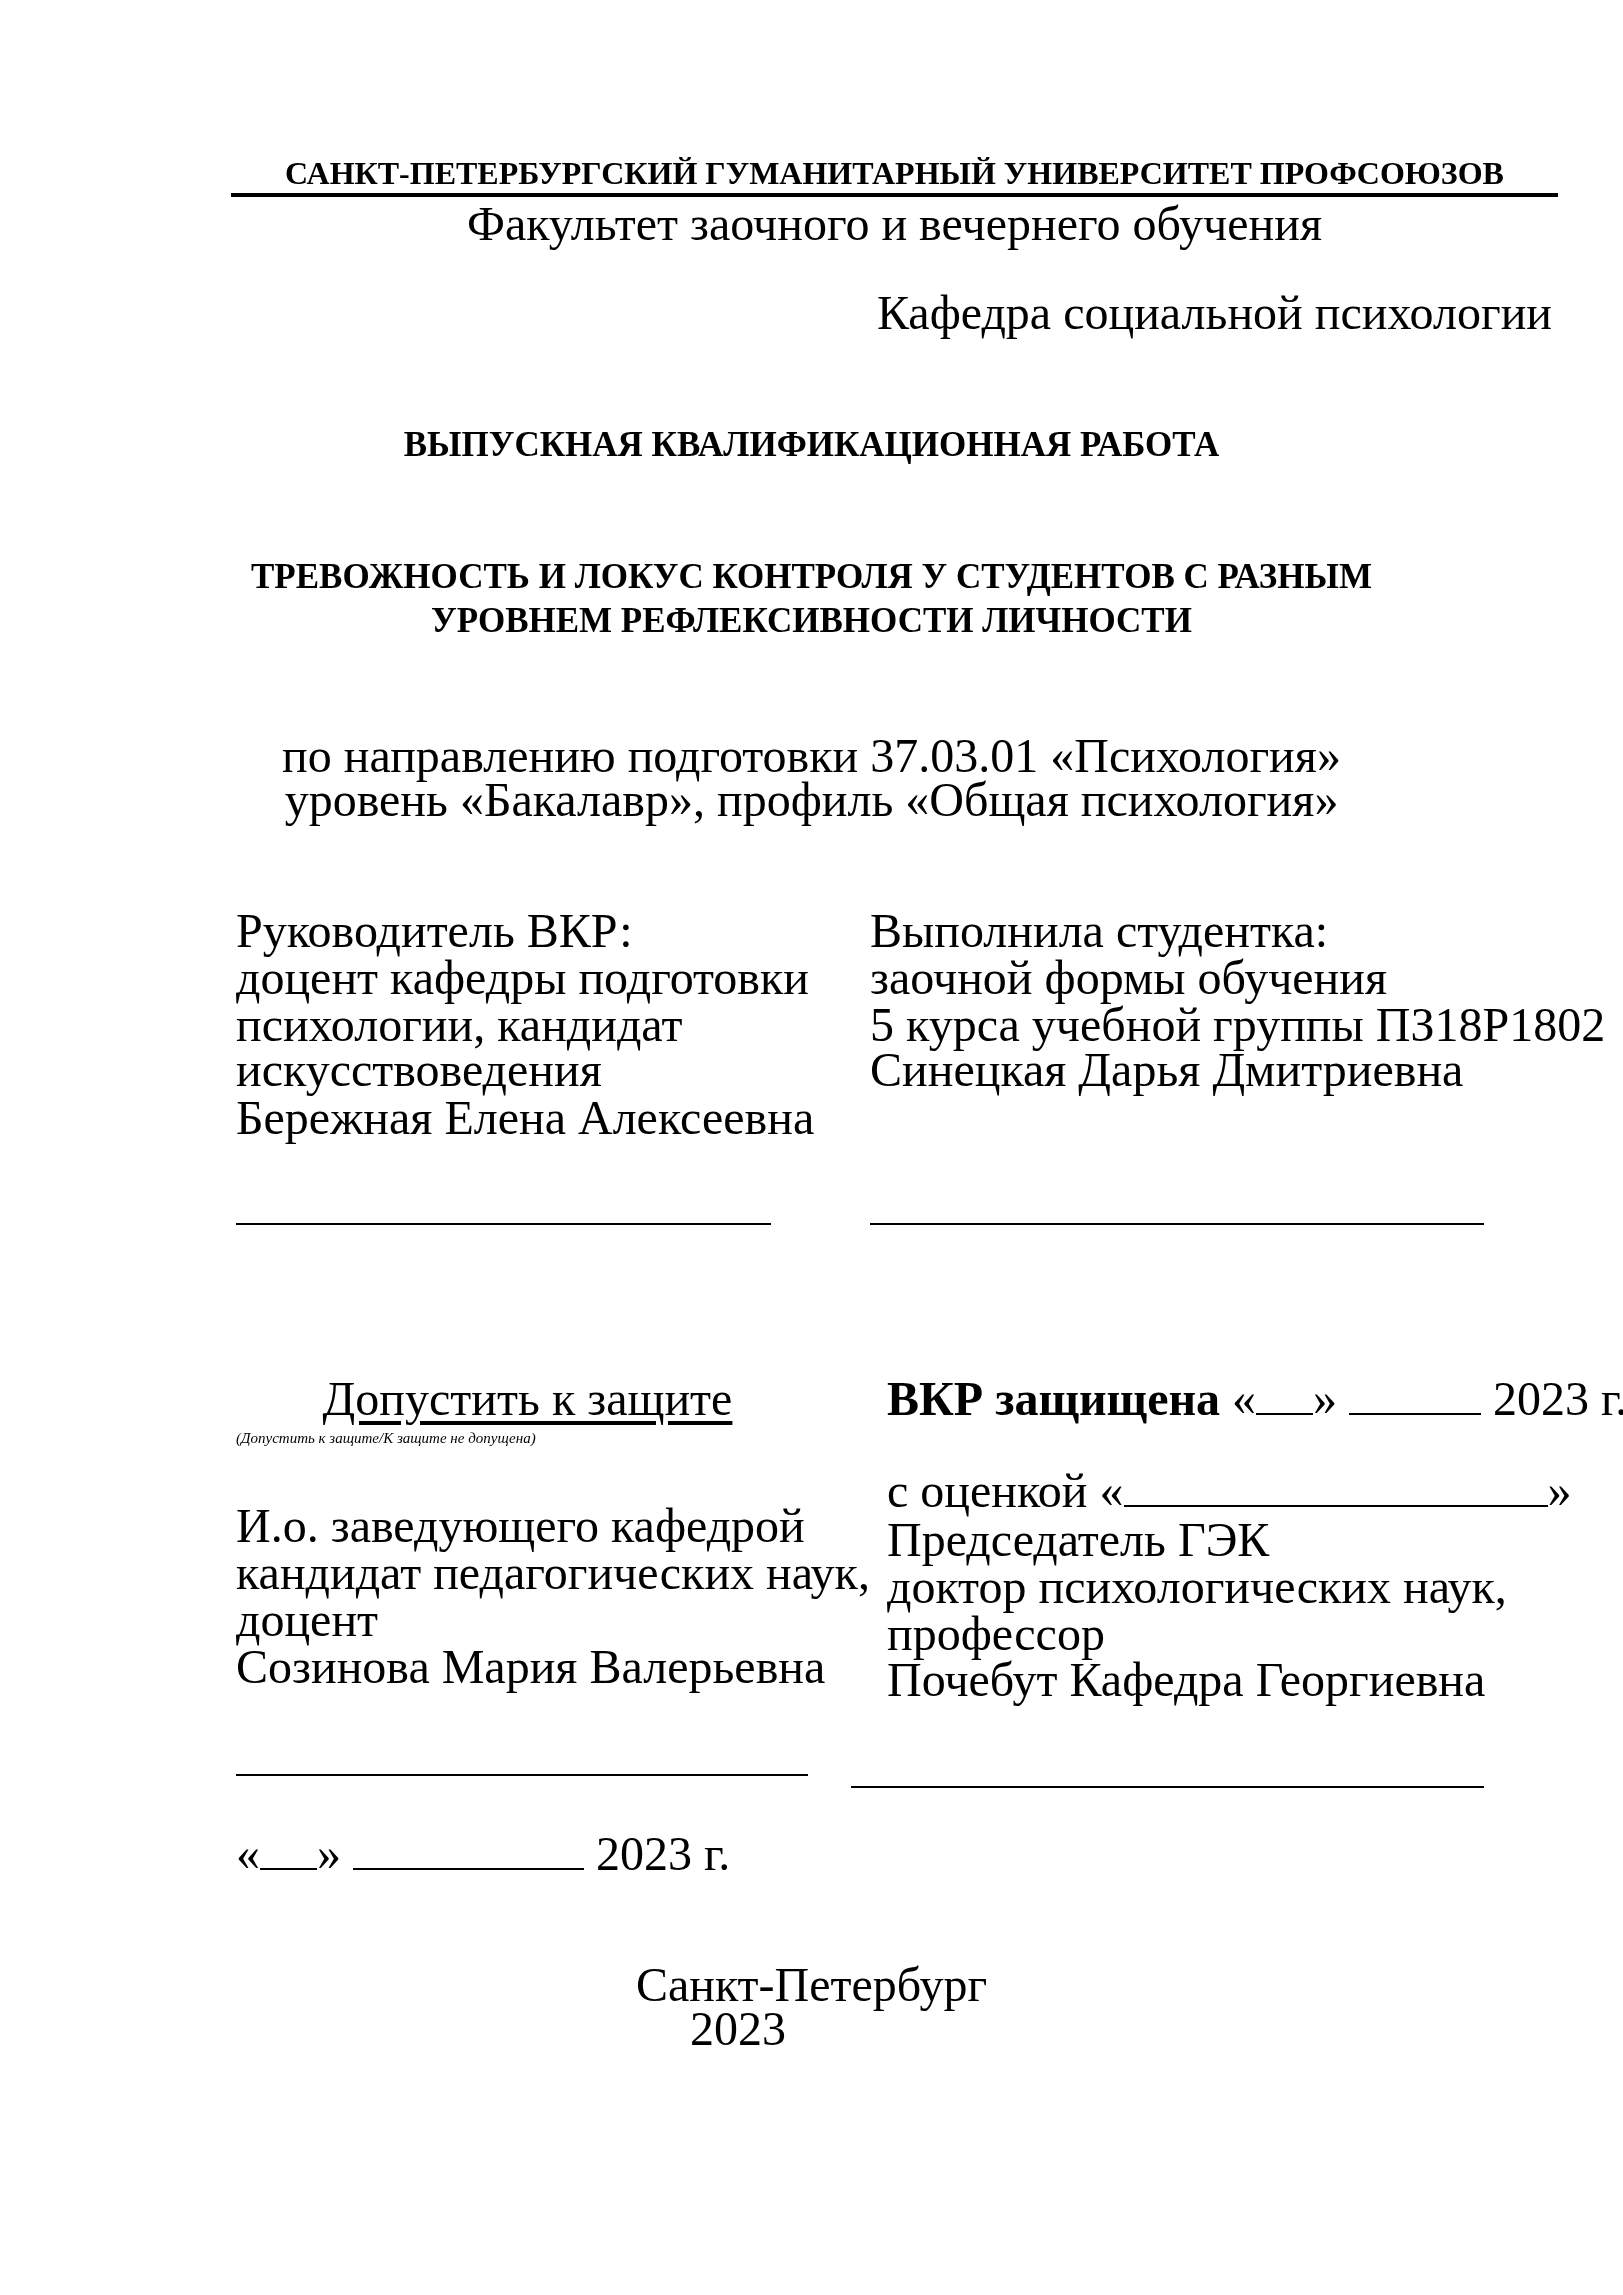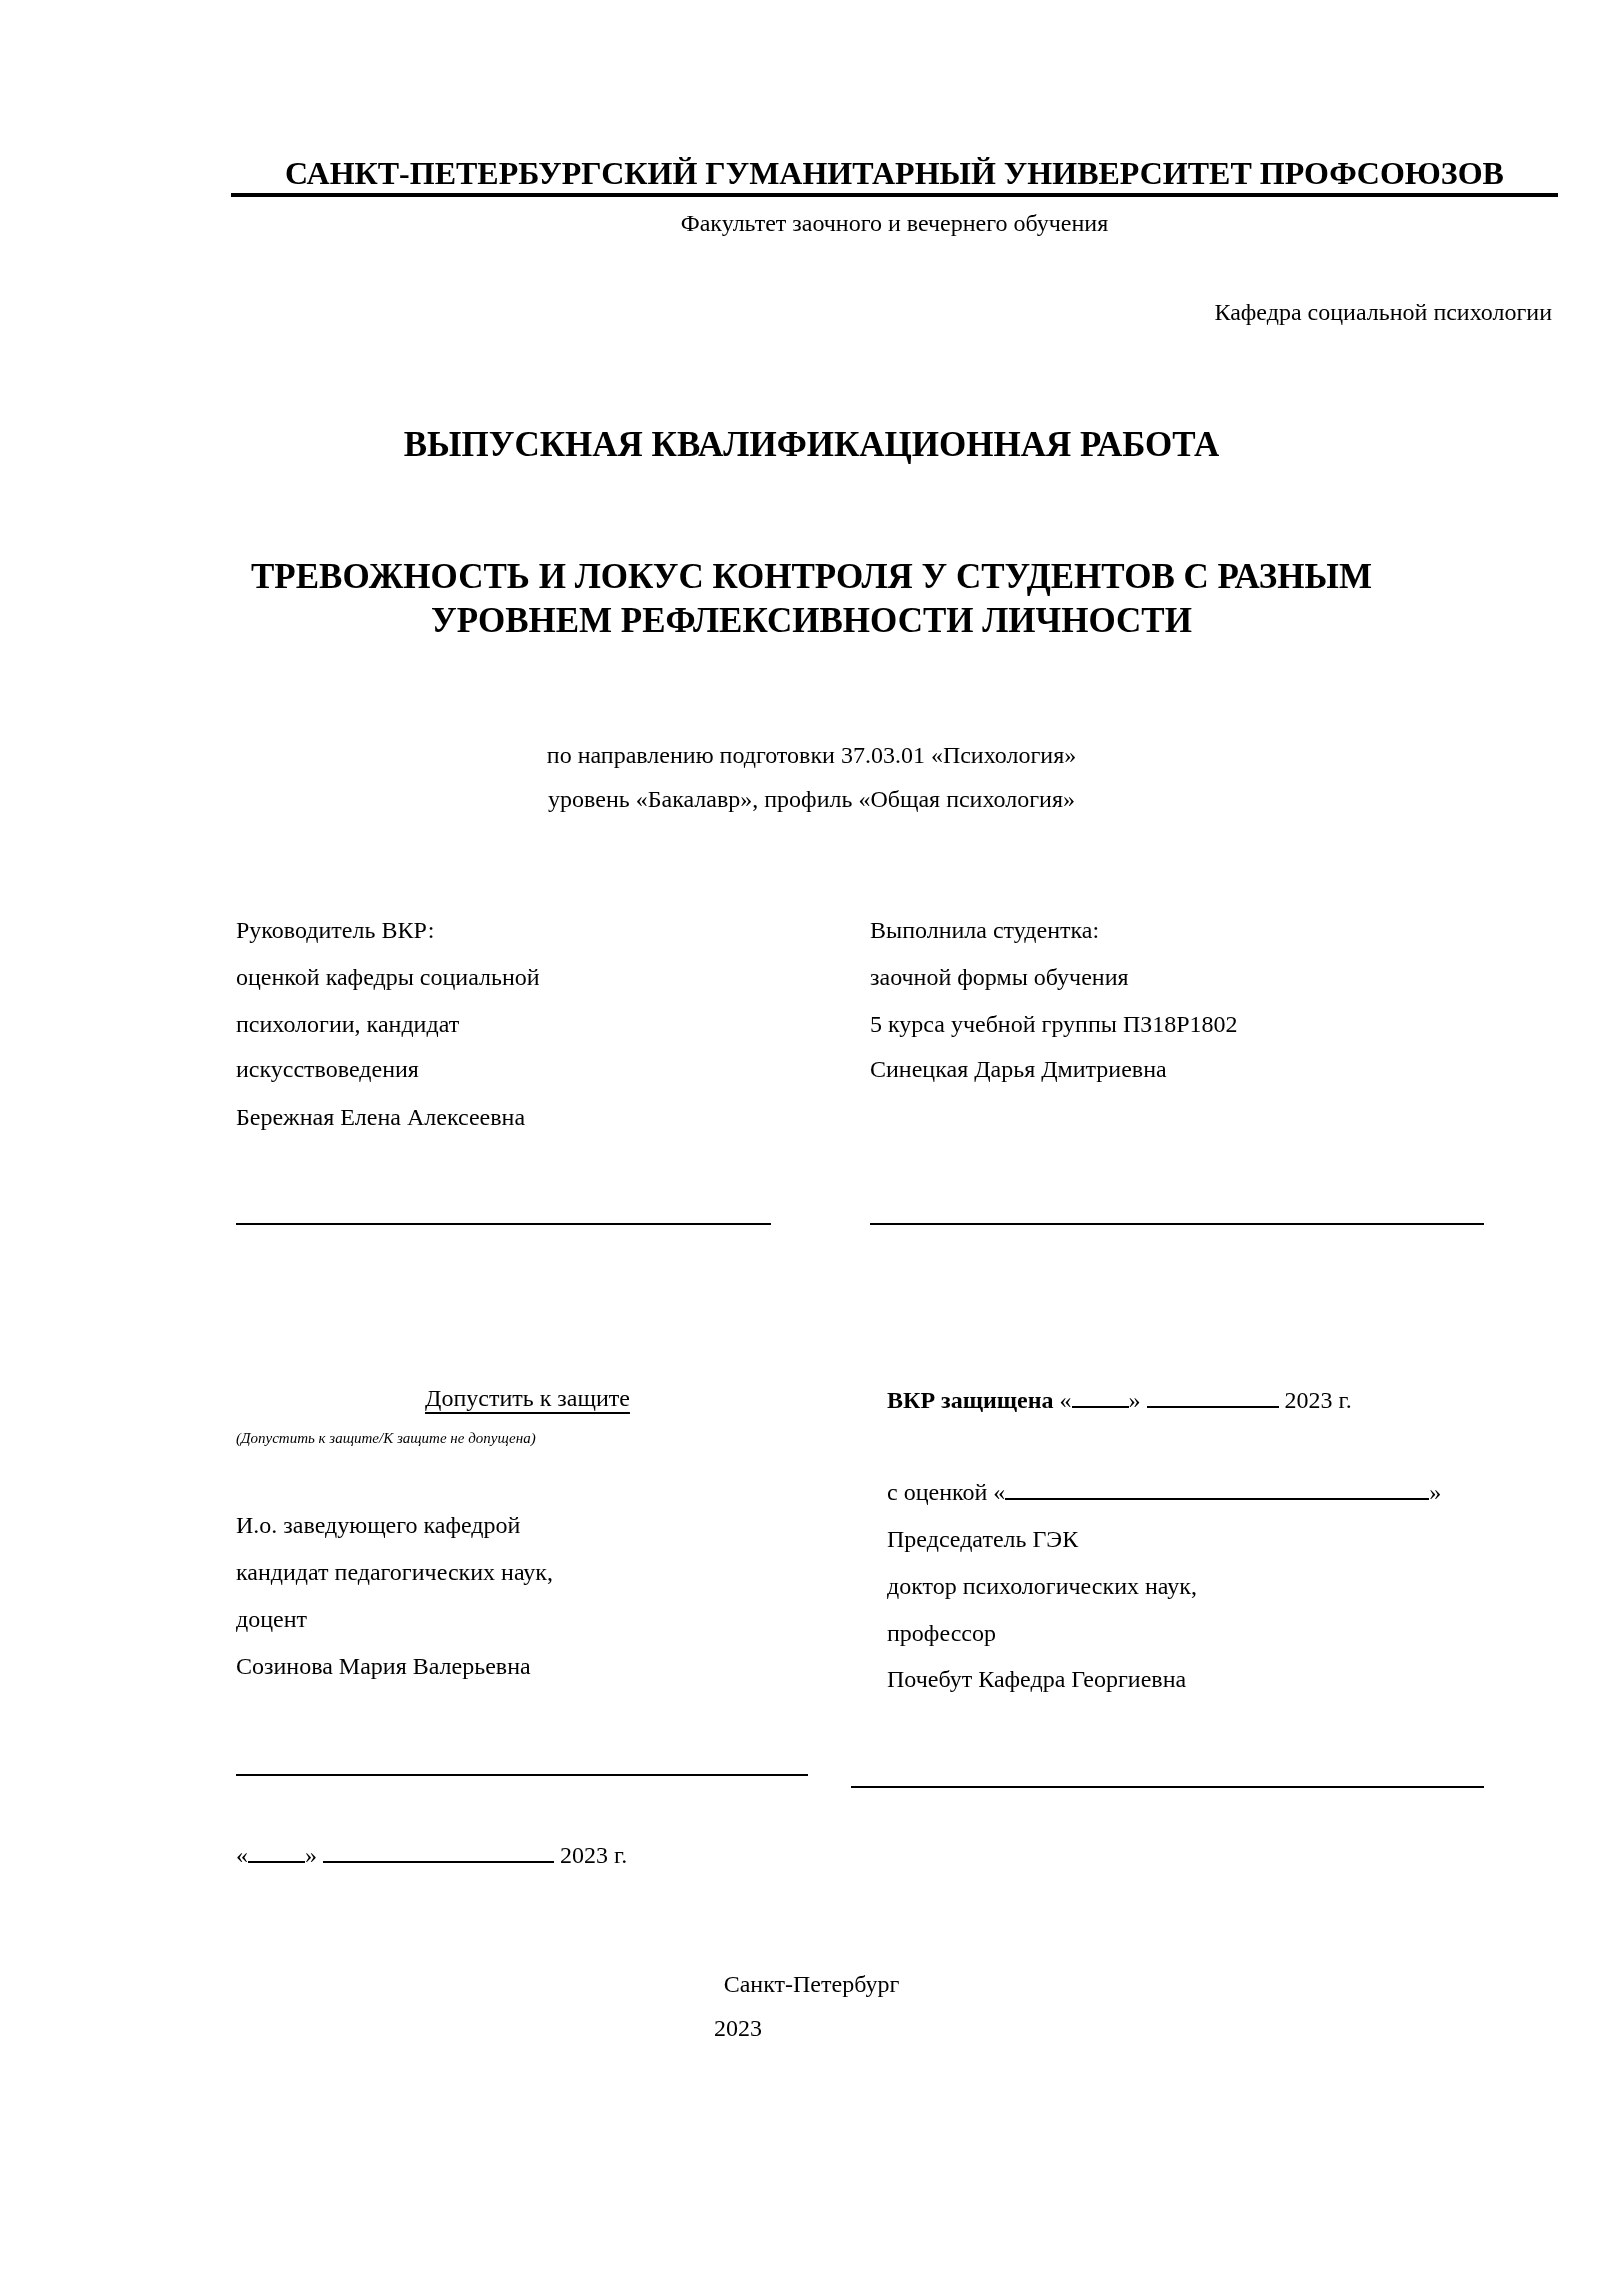--- a/index.html
+++ b/index.html
@@ -1,19 +1,19 @@
 <!DOCTYPE html>
 <html style="font-size:12.6px"><head>
 <meta charset="utf-8">
 <style>
   html, body { margin: 0; padding: 0; background: #ffffff; }
   body { width: 1623px; height: 2295px; position: relative; overflow: hidden;
          font-family: "Liberation Serif", "DejaVu Serif", serif; color: #000; }
   .abs { position: absolute; white-space: nowrap; }
-  .t { font-size: 24px; line-height: 47px; }
+  .t { font-size: 48px; line-height: 47px; }
   .b { font-weight: bold; }
   #uni { left: 231px; width: 1327px; top: 151px; font-size: 32px; font-weight: bold; text-align: center; line-height: 44px; }
   #rule { left: 231px; top: 193px; width: 1327px; height: 3.9px; background: #000; }
   #faculty { left: 231px; width: 1327px; top: 200px; text-align: center; }
   #dept { right: 71px; top: 289px; text-align: right; }
   #vkr { left: 0; width: 1623px; top: 421px; text-align: center; font-size: 35px; }
   #title1 { left: 0; width: 1623px; top: 553px; text-align: center; font-size: 35px; }
   #title2 { left: 0; width: 1623px; top: 597px; text-align: center; font-size: 35px; }
   #dir1 { left: 0; width: 1623px; top: 732px; text-align: center; }
   #dir2 { left: 0; width: 1623px; top: 776px; text-align: center; }
@@ -35,21 +35,21 @@
 
 <div id="vkr" class="abs t b">ВЫПУСКНАЯ КВАЛИФИКАЦИОННАЯ РАБОТА</div>
 <div id="title1" class="abs t b">ТРЕВОЖНОСТЬ И ЛОКУС КОНТРОЛЯ У СТУДЕНТОВ С РАЗНЫМ</div>
 <div id="title2" class="abs t b">УРОВНЕМ РЕФЛЕКСИВНОСТИ ЛИЧНОСТИ</div>
 
 <div id="dir1" class="abs t">по направлению подготовки 37.03.01 «Психология»</div>
 <div id="dir2" class="abs t">уровень «Бакалавр», профиль «Общая психология»</div>
 
 <div>
   <div class="abs t col-l" style="top:907px">Руководитель ВКР:</div>
-  <div class="abs t col-l" style="top:954px">оценкой кафедры социальной</div>
+  <div class="abs t col-l" style="top:954px">доцент кафедры подготовки</div>
   <div class="abs t col-l" style="top:1001px">психологии, кандидат</div>
   <div class="abs t col-l" style="top:1046px">искусствоведения</div>
   <div class="abs t col-l" style="top:1094px">Бережная Елена Алексеевна</div>
   <div class="sigline" style="left:236px; top:1223px; width:535px"></div>
 </div>
 
 <div>
   <div class="abs t col-r" style="top:907px">Выполнила студентка:</div>
   <div class="abs t col-r" style="top:954px">заочной формы обучения</div>
   <div class="abs t col-r" style="top:1001px">5 курса учебной группы ПЗ18Р1802</div>

